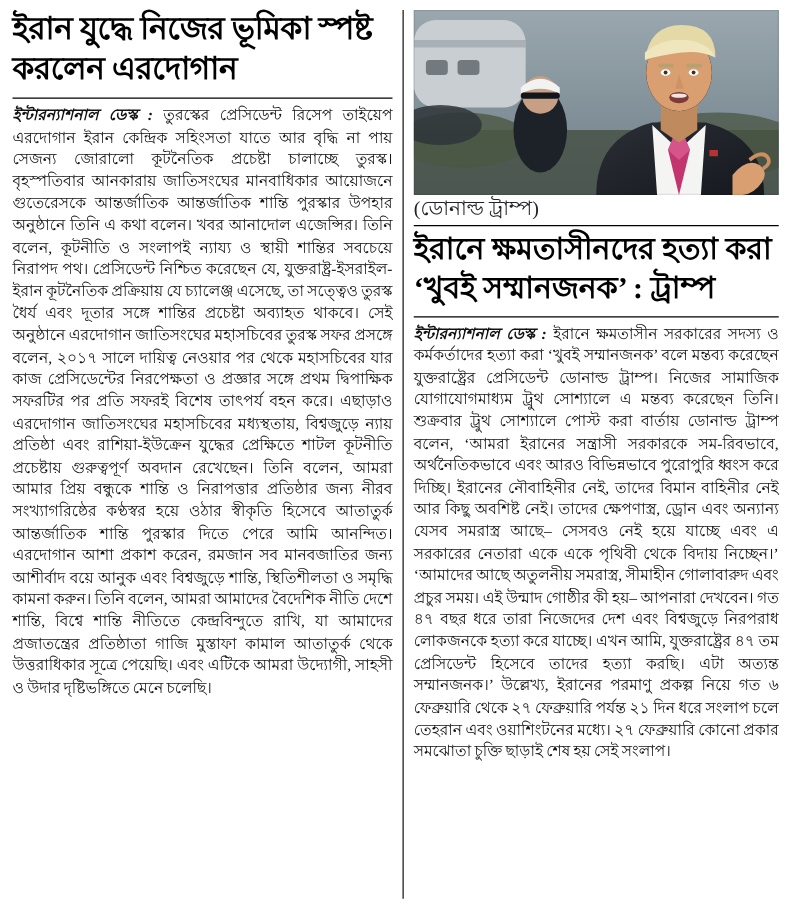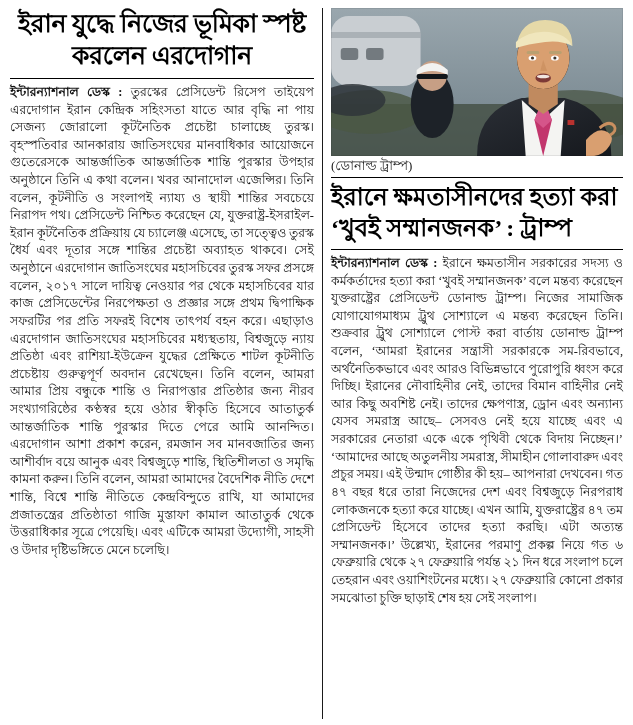--- a/index.html
+++ b/index.html
@@ -55,21 +55,20 @@
   }
 
   
   .headline-main {
     font-size: 25px;
     line-height: 1.28;
     font-weight: bold;
     letter-spacing: -0.3px;
     margin: 0 0 6px 0;
     color: #000;
-    text-align: center;
   }
   .rule-thick {
     border: none;
     border-top: 1px solid #000;
     margin: 4px 0 5px 0;
   }
   .rule-thin {
     border: none;
     border-top: 1px solid #000;
     margin: 3px 0 4px 0;
@@ -87,41 +86,42 @@
   .body-text {
     font-size: 12.4px;
     line-height: 1.42;
     text-align: justify;
     margin: 0;
     color: #111;
     word-spacing: -0.5px;
   }
   .dateline {
     font-weight: bold;
+    font-style: italic;
   }
 
   
   .photo-wrap {
     width: 100%;
     margin: 0 0 2px 0;
   }
   .photo {
     position: relative;
     width: 100%;
     height: 148px;
     overflow: hidden;
     background: #6b7b86;
   }
   .photo svg {
     display: block;
     width: 100%;
     height: 100%;
   }
   .caption {
-    font-size: 13px;
+    font-size: 16px;
     color: #222;
     margin: 2px 0 0 0;
     line-height: 1.2;
   }
 </style>
 </head>
 <body>
 
 <div class="page">
   <div class="columns">

